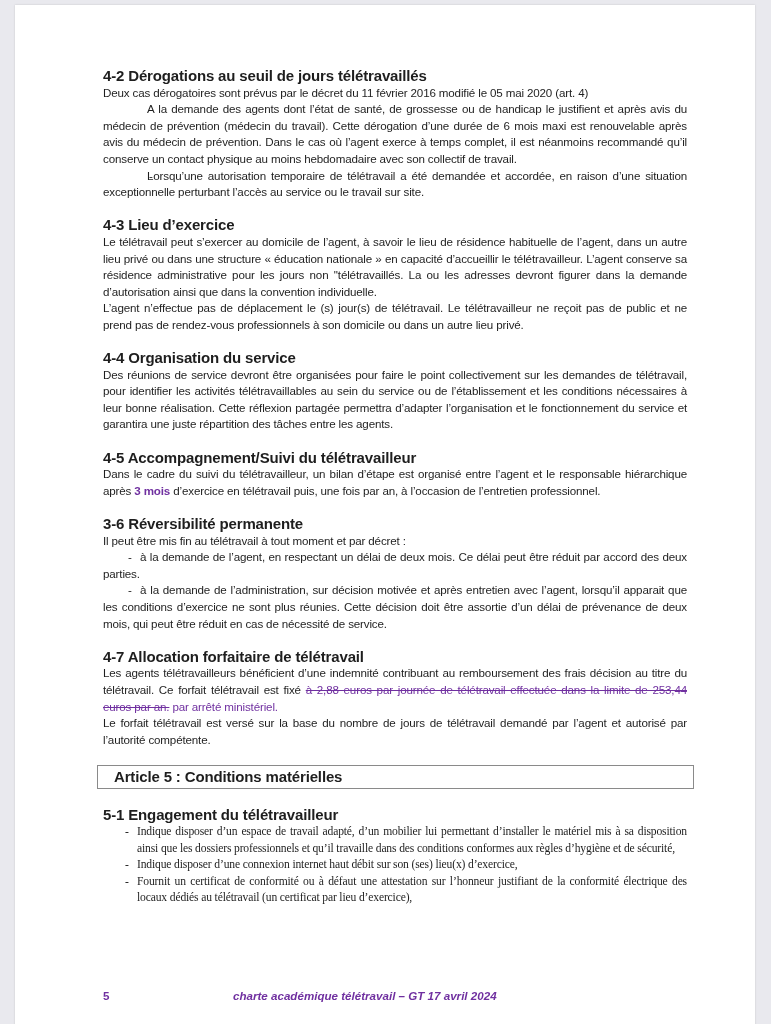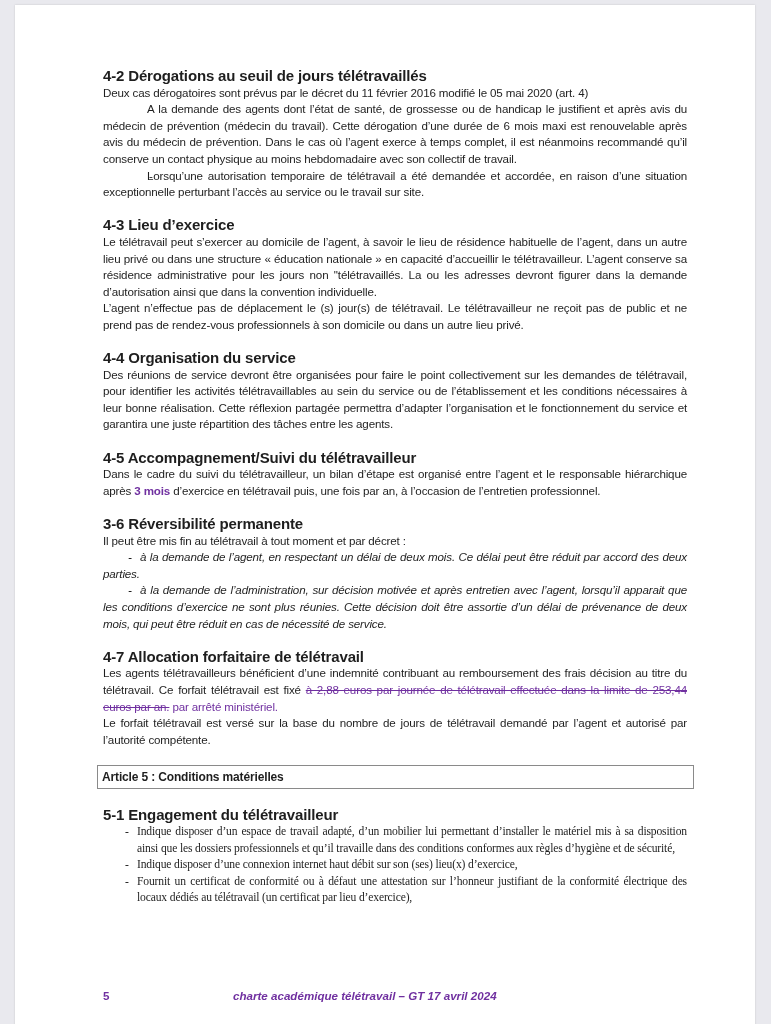--- a/index.html
+++ b/index.html
@@ -25,30 +25,30 @@
     .sec { margin: 0; }
     .sec + .sec { margin-top: 16.6px; }
     h3 {
       font-size: 15px; font-weight: bold; margin: 0;
       text-underline-offset: 1px;
       line-height: 16.6px;
     }
     p { margin: 0; text-align: justify; }
     .ind { text-indent: 23px; }
     .ind .dash { display: inline-block; width: 21px; }
-    .ind2 { text-indent: 25px; font-style: italic; }
+    .ind2 { text-indent: 25px; }
     .purple { color: #7030a0; }
     .strike { text-decoration: line-through; color: #7030a0; }
     .article-box {
       margin-top: 17px;
       border: 1px solid #8a8a8a;
       height: 22px; line-height: 22px;
-      padding-left: 4px;
+      padding-left: 16px;
       margin-left: -6px; margin-right: -7px;
-      font-weight: bold; font-size: 12px;
+      font-weight: bold; font-size: 15px;
     }
     .sec51 { margin-top: 18px; }
     ul.dash-list { list-style: none; margin: 0; padding: 0 0 0 22px; }
     ul.dash-list li { position: relative; padding-left: 12px; text-align: justify; font-family: Liberation Serif, serif; }
     ul.dash-list li::before { content: "-"; position: absolute; left: 0; }
     .footer {
       position: absolute; left: 88px; top: 984px; width: 584px;
       color: #7030a0; font-weight: bold; font-size: 11.6px;
     }
     .footer .pnum { position: absolute; left: 0; }

